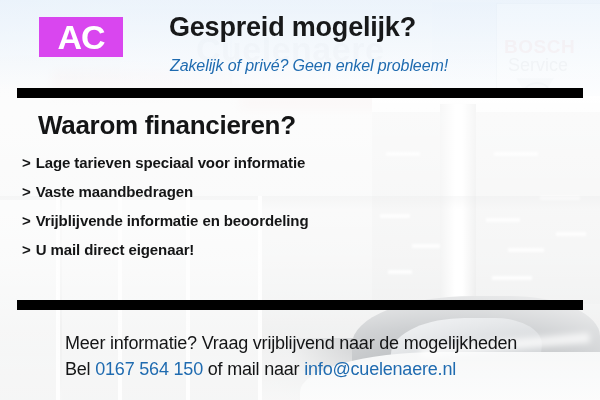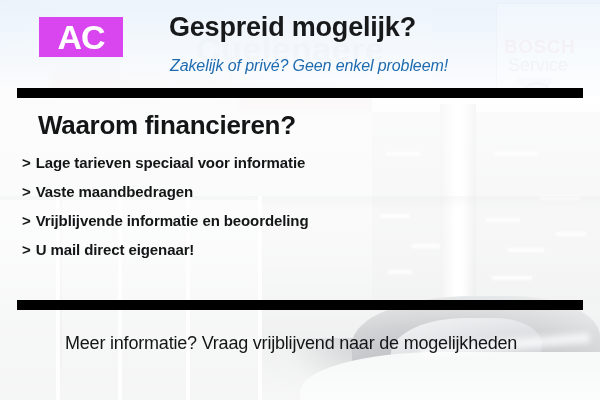--- a/index.html
+++ b/index.html
@@ -372,16 +372,22 @@
       </div>
       <div class="bullet">
         <span class="mark">&gt;</span><span>U mail direct eigenaar!</span>
       </div>
     </div>
 
     <div class="rule-bottom"></div>
 
     <div class="footer">
       <div class="footer-line1">Meer informatie? Vraag vrijblijvend naar de mogelijkheden</div>
+      <div class="footer-line2">
+        <span>Bel</span>
+        <span class="link">0167 564 150</span>
+        <span>of mail naar</span>
+        <span class="link">info@cuelenaere.nl</span>
+      </div>
     </div>
 
   </div>
 </div>
 
 </body></html>

